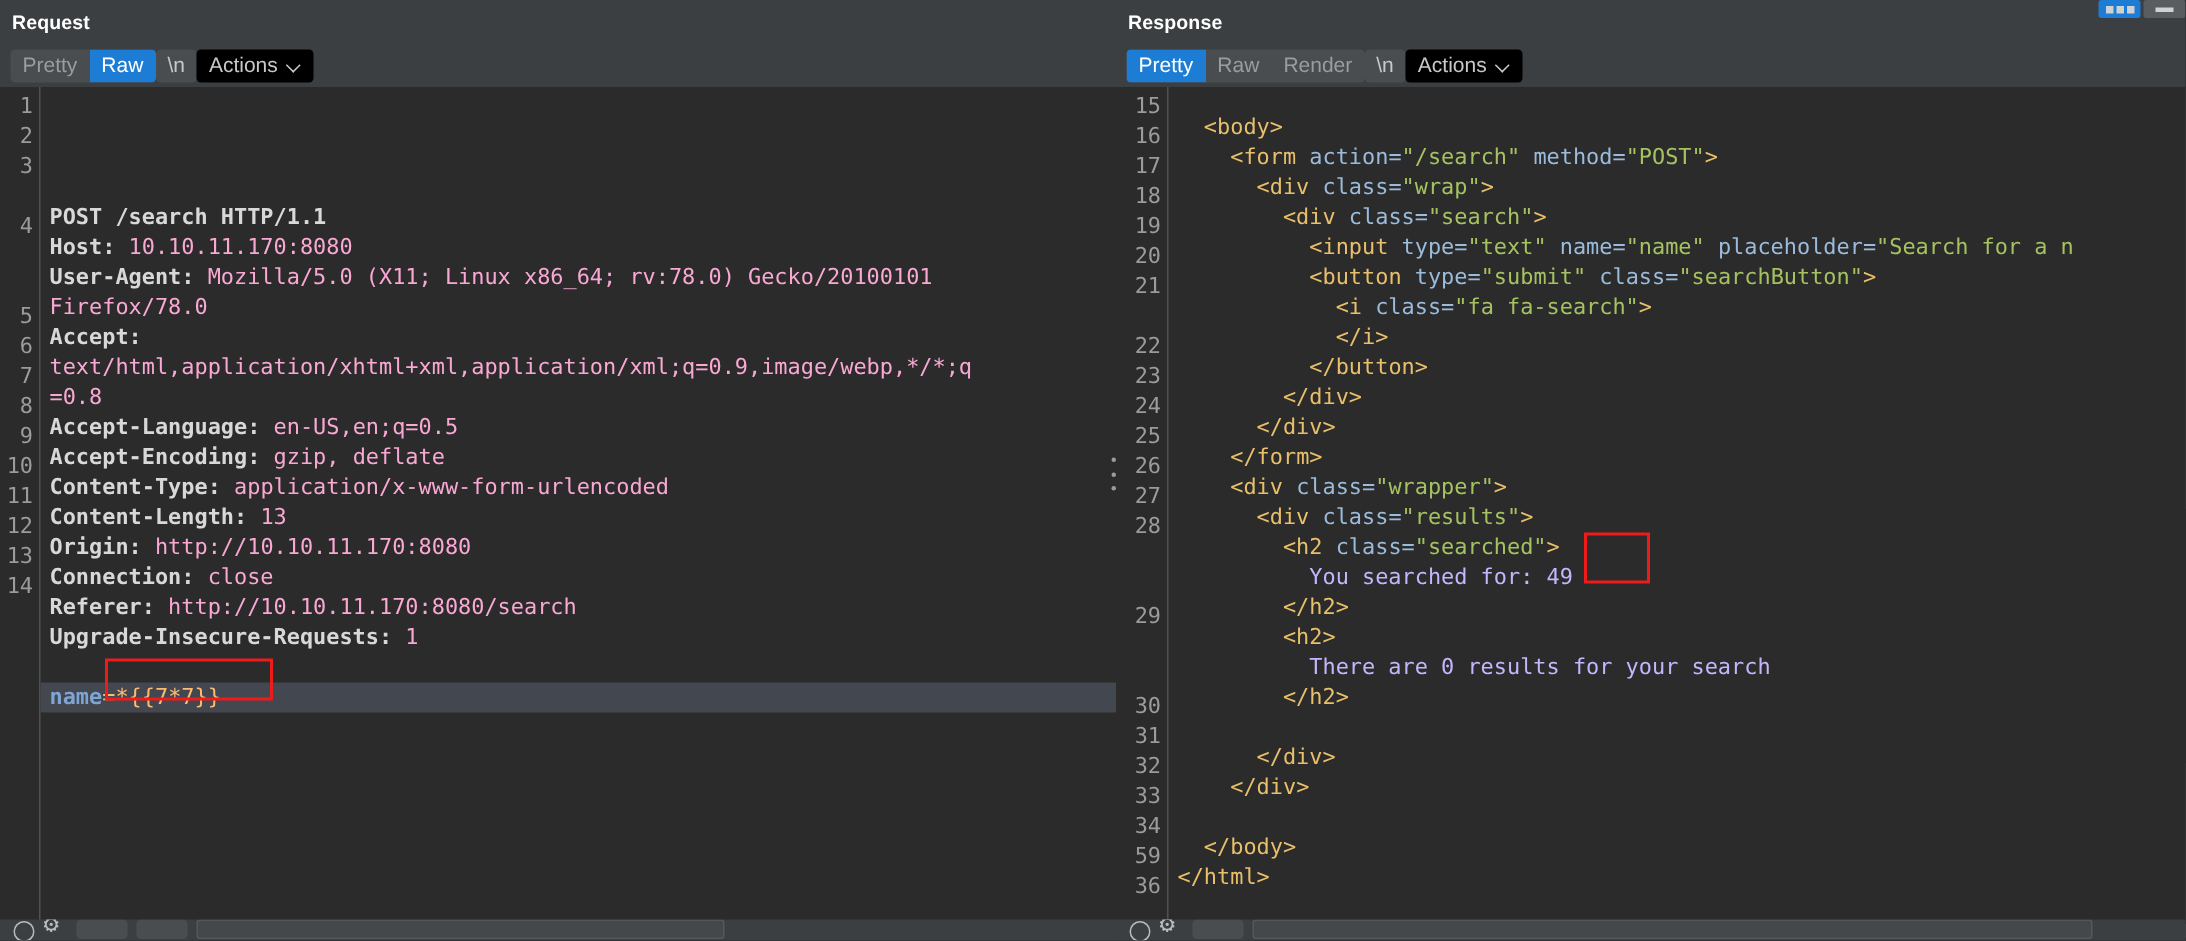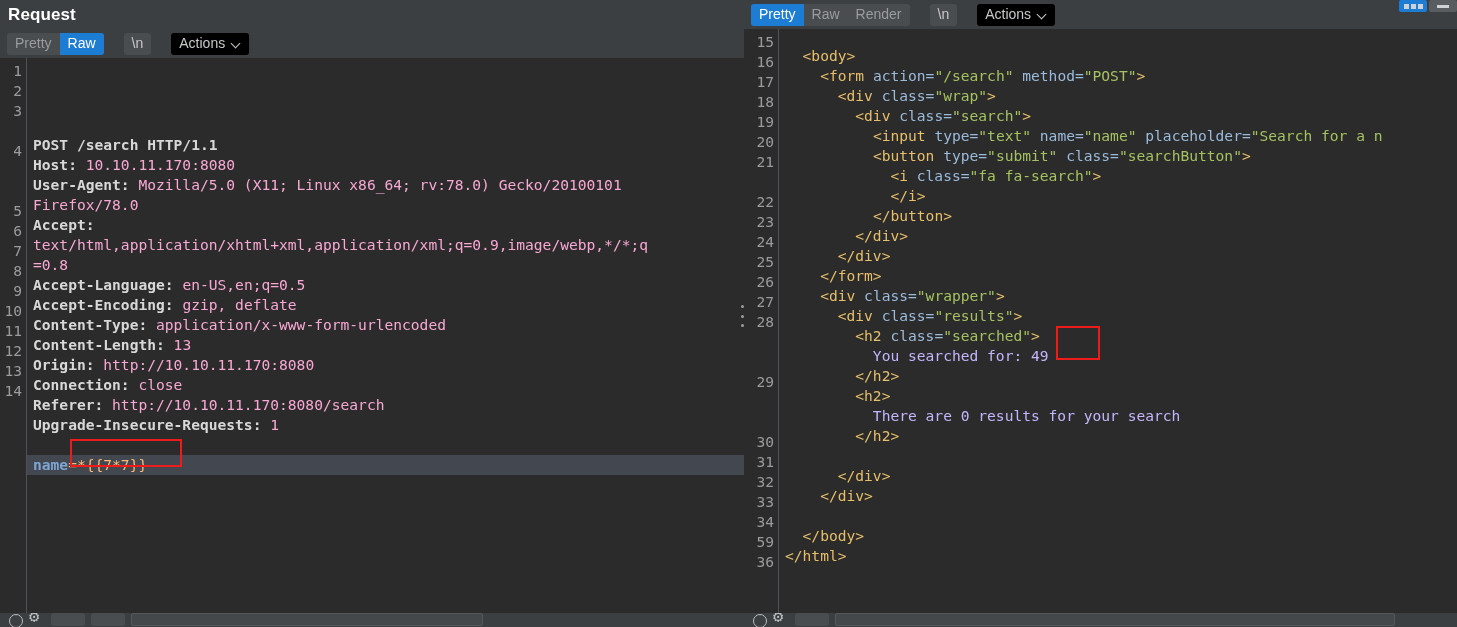--- a/index.html
+++ b/index.html
@@ -26,34 +26,34 @@
     flex-direction: column;
     background: #3c3f41;
     overflow: hidden;
   }
   .panel-request { width: 744px; }
   .panel-response { width: 713px; }
 
   .panel-title {
     color: #ffffff;
     font-family: "Liberation Sans", sans-serif;
-    font-size: 17px;
+    font-size: 13px;
     font-weight: bold;
     padding: 0 0 0 8px;
     height: 29px;
     line-height: 30px;
     letter-spacing: .1px;
   }
 
   
   .tabstrip {
     height: 29px;
     display: flex;
     align-items: center;
-    gap: 20px;
+    gap: 0;
     padding-left: 7px;
   }
   .tab {
     font-family: "Liberation Sans", sans-serif;
     font-size: 14px;
     color: #9a9c9e;
     background: #4a4d4f;
     border-radius: 3px;
     padding: 3px 8px 4px;
     line-height: 15px;
@@ -293,20 +293,21 @@
   </div>
 
   <div class="divider" style="left:744px;"></div>
   <div class="splitter-dots" style="left:740px; top:305px;">
     <i></i>
       <i></i>
       <i></i>
   </div>
 
   <div class="panel panel-response">
+    <div class="panel-title">Response</div>
     <div class="tabstrip">
       <div class="tabgroup">
         <div class="tab active">Pretty</div>
         <div class="tab">Raw</div>
         <div class="tab">Render</div>
       </div>
       <div class="tab plain">\n</div>
       <div class="tab-actions">
         <span>Actions</span>
         <span class="chev"></span>

